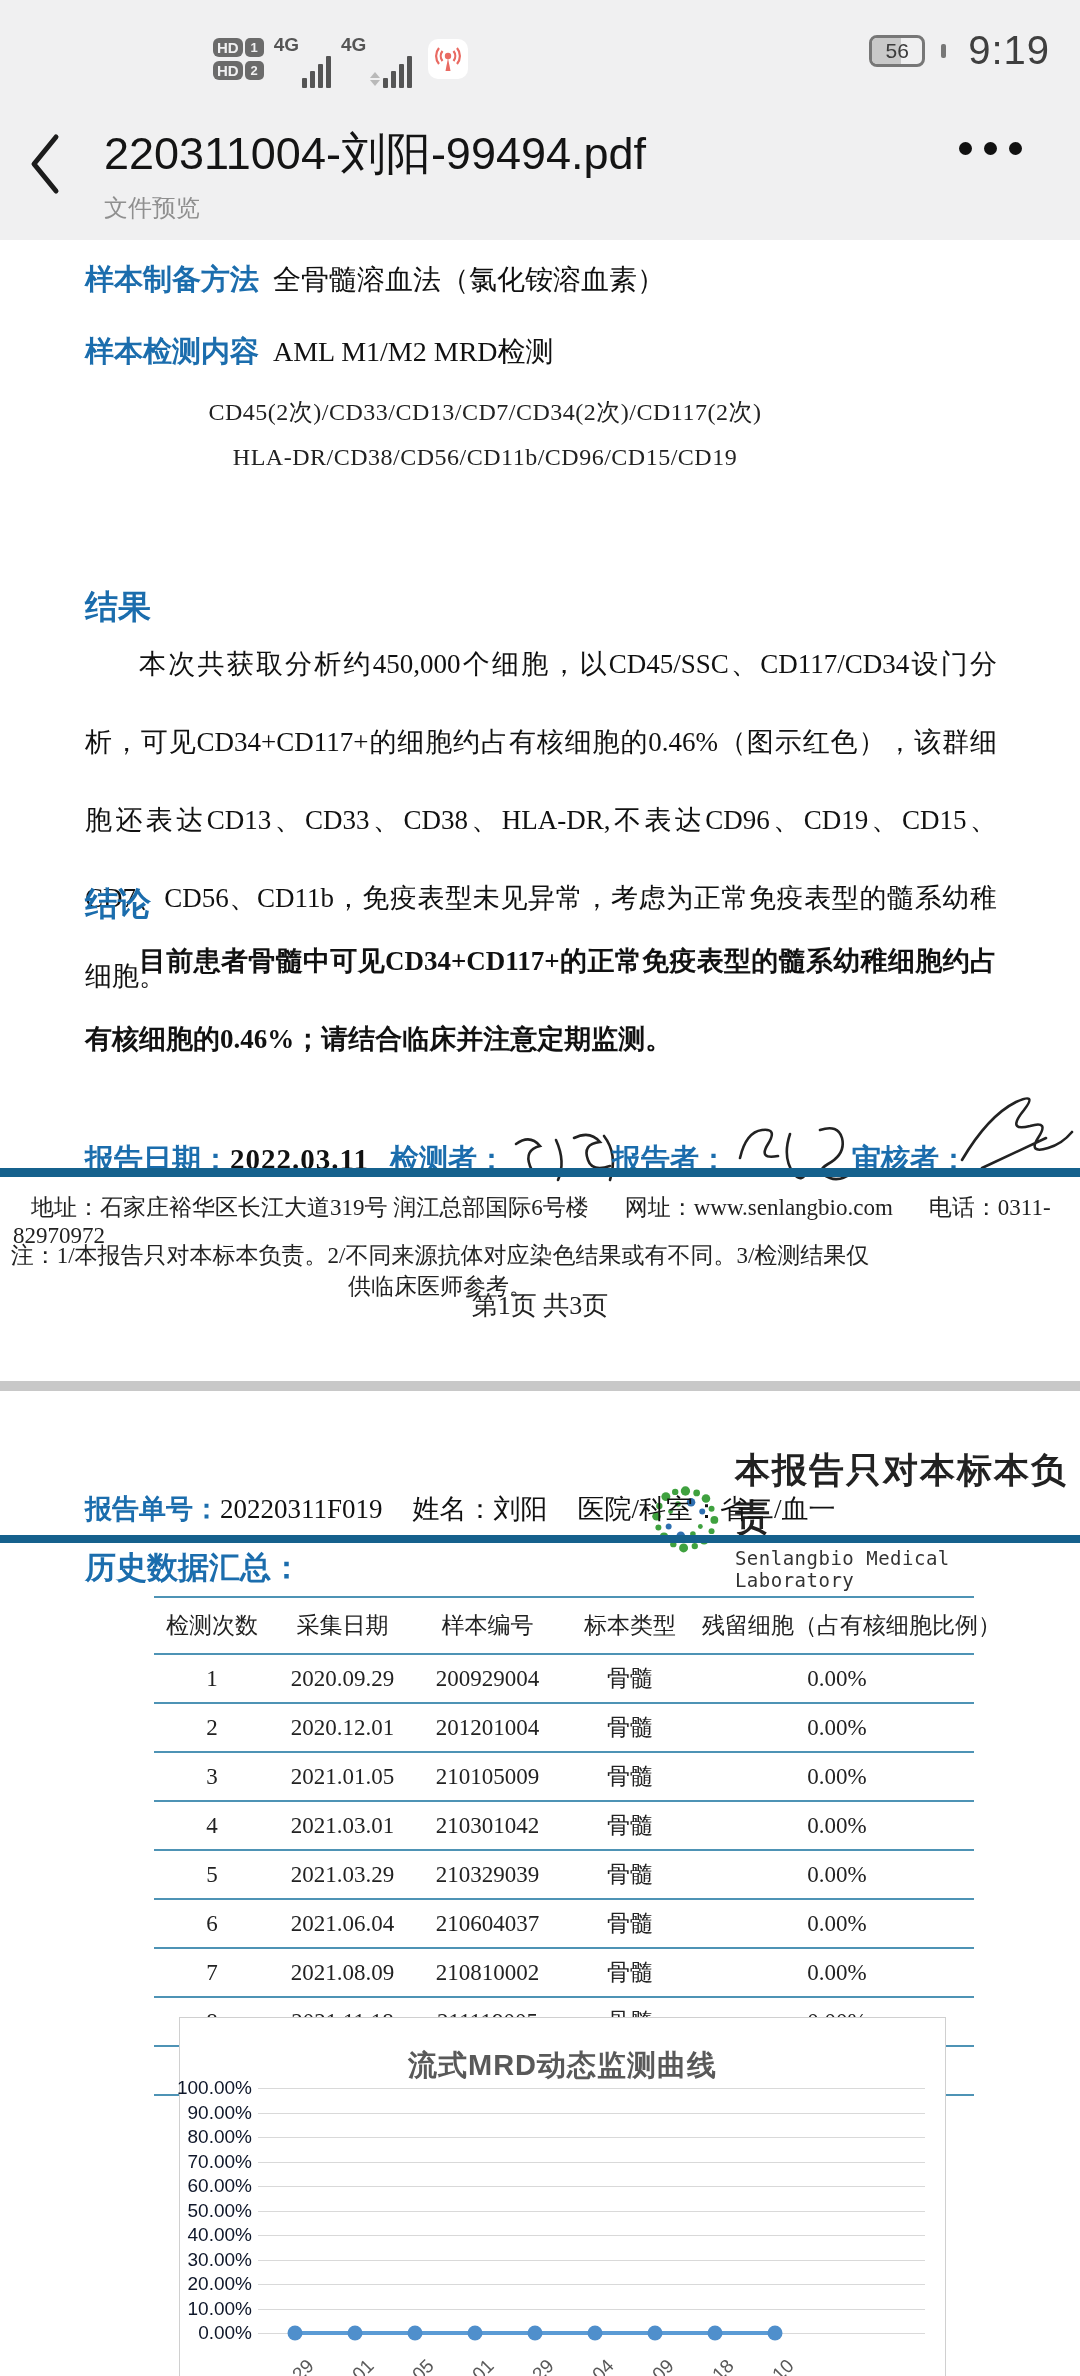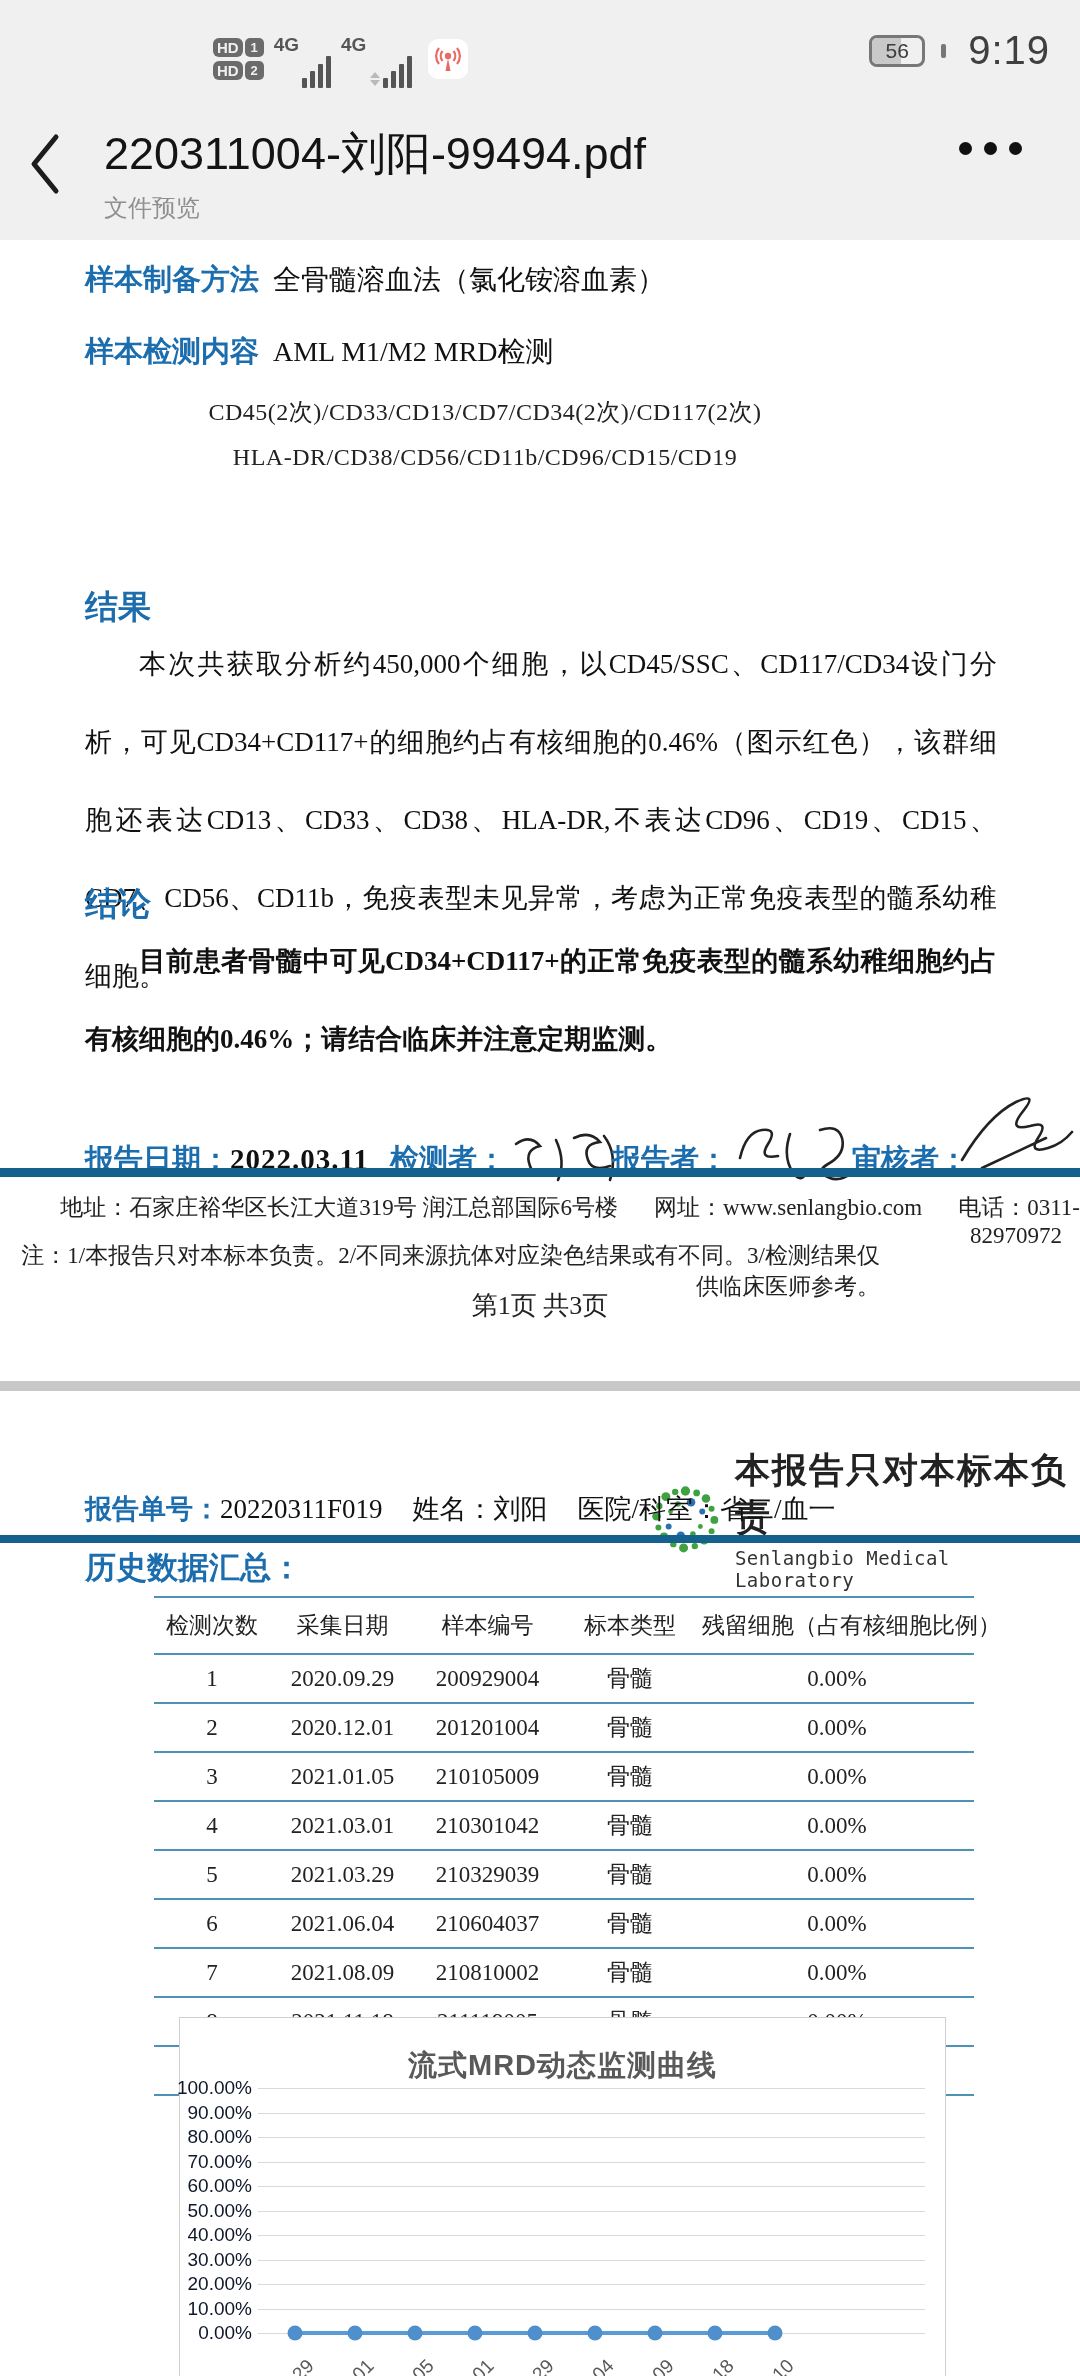--- a/index.html
+++ b/index.html
@@ -56,23 +56,23 @@
   .para { position:absolute; left:85px; width:912px; font-size:27px; line-height:78px;
     text-align:justify; text-indent:2em; color:#111; }
   .para.bold { font-weight:bold; }
 
   .sig-row { position:absolute; top:878px; left:0; width:1080px; height:70px; font-size:29px; white-space:nowrap; }
   .sig-item { position:absolute; top:22px; }
   .sig-item .date-val { color:#111; font-weight:bold; font-size:29px; letter-spacing:1px; }
   .sig-svg { position:absolute; }
 
   .rule { position:absolute; left:0; width:1080px; background:#15618d; }
-  .footerline { position:absolute; top:952px; left:0; width:1080px; text-align:right; font-size:23px; color:#222; }
+  .footerline { position:absolute; top:952px; left:0; width:1080px; text-align:left; font-size:23px; color:#222;padding-left:13px; }
   .footerline span { margin:0 18px; }
-  .notesline { position:absolute; top:1000px; left:0; width:880px; text-align:right; font-size:23px; color:#222; }
+  .notesline { position:absolute; top:1000px; left:0; width:880px; text-align:center; font-size:23px; color:#222; }
   .pageinfo { position:absolute; top:1048px; left:0; width:1080px; text-align:center; font-size:26px; color:#222; }
 
   
   .info-row { position:absolute; top:100px; left:85px; font-size:27px; white-space:nowrap; }
   .info-row .lab { color:#111; }
   .info-row .gap { display:inline-block; width:30px; }
   .logo-wrap { position:absolute; top:56px; left:650px; display:flex; align-items:center; }
   .logo-texts { margin-left:14px; }
   .logo-cn { font-size:35px; font-weight:bold; color:#222; font-family:"Liberation Sans",sans-serif; letter-spacing:2px; }
   .logo-en { font-size:19px; color:#333; margin-top:6px; font-family:"DejaVu Sans Mono",monospace; letter-spacing:0.5px; }

